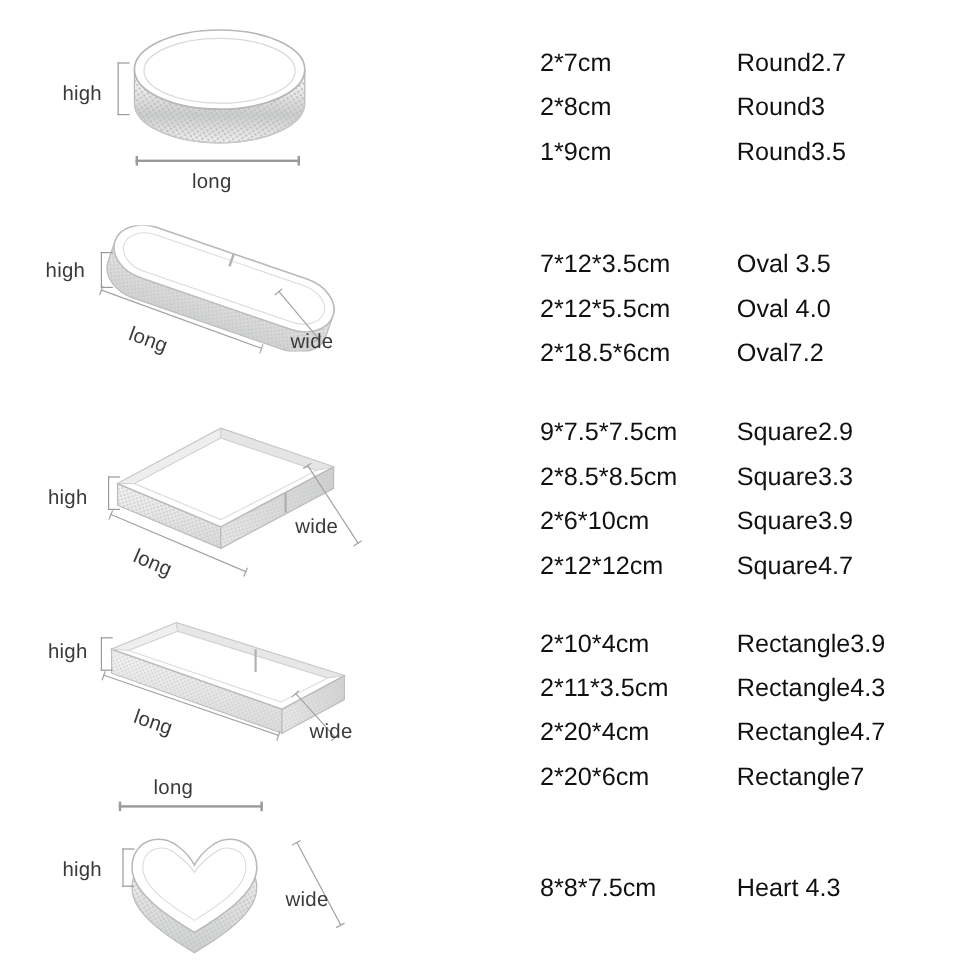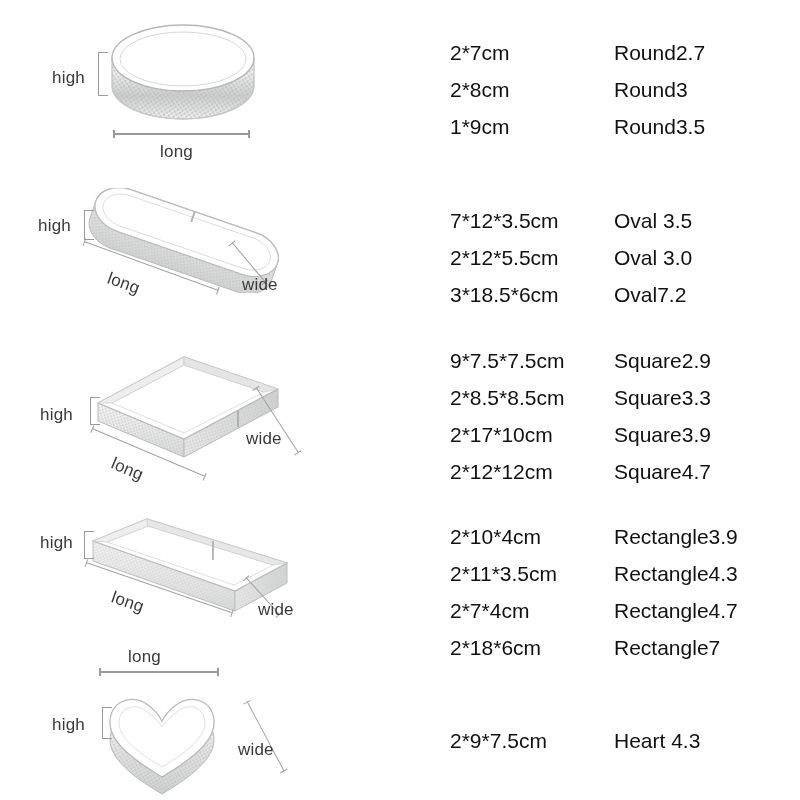--- a/index.html
+++ b/index.html
@@ -195,24 +195,24 @@
   <span class="dim-label" style="left:242px;top:95px;">wide</span>
 </div>
 
 <div class="spec-group" style="top:202px;">
   <div class="spec-line">
     <span class="spec-size">7*12*3.5cm</span>
     <span class="spec-name">Oval 3.5</span>
   </div>
   <div class="spec-line">
     <span class="spec-size">2*12*5.5cm</span>
-    <span class="spec-name">Oval 3.0</span>
-  </div>
-  <div class="spec-line">
-    <span class="spec-size">3*18.5*6cm</span>
+    <span class="spec-name">Oval 4.0</span>
+  </div>
+  <div class="spec-line">
+    <span class="spec-size">2*18.5*6cm</span>
     <span class="spec-name">Oval7.2</span>
   </div>
 </div>
 
 <div class="product-row" style="top:335px;height:155px;">
 
   <svg class="illus" style="left:88px;top:6px;" width="200" height="125" viewBox="0 0 200 125">
     <defs>
       <pattern id="perfS" width="4.2" height="4.2" patternUnits="userSpaceOnUse" patternTransform="rotate(28)">
         <circle cx="1.1" cy="1.1" r=".85" fill="#c4c7cb"></circle>
@@ -256,21 +256,21 @@
 <div class="spec-group" style="top:342px;">
   <div class="spec-line">
     <span class="spec-size">9*7.5*7.5cm</span>
     <span class="spec-name">Square2.9</span>
   </div>
   <div class="spec-line">
     <span class="spec-size">2*8.5*8.5cm</span>
     <span class="spec-name">Square3.3</span>
   </div>
   <div class="spec-line">
-    <span class="spec-size">2*17*10cm</span>
+    <span class="spec-size">2*6*10cm</span>
     <span class="spec-name">Square3.9</span>
   </div>
   <div class="spec-line">
     <span class="spec-size">2*12*12cm</span>
     <span class="spec-name">Square4.7</span>
   </div>
 </div>
 
 <div class="product-row" style="top:505px;height:130px;">
 
@@ -318,25 +318,25 @@
 <div class="spec-group" style="top:518px;">
   <div class="spec-line">
     <span class="spec-size">2*10*4cm</span>
     <span class="spec-name">Rectangle3.9</span>
   </div>
   <div class="spec-line">
     <span class="spec-size">2*11*3.5cm</span>
     <span class="spec-name">Rectangle4.3</span>
   </div>
   <div class="spec-line">
-    <span class="spec-size">2*7*4cm</span>
+    <span class="spec-size">2*20*4cm</span>
     <span class="spec-name">Rectangle4.7</span>
   </div>
   <div class="spec-line">
-    <span class="spec-size">2*18*6cm</span>
+    <span class="spec-size">2*20*6cm</span>
     <span class="spec-name">Rectangle7</span>
   </div>
 </div>
 
 <div class="product-row" style="top:645px;height:155px;">
 
   <svg class="illus" style="left:100px;top:36px;" width="165" height="115" viewBox="0 0 165 115">
     <defs>
       <pattern id="perfH" width="4.6" height="4.6" patternUnits="userSpaceOnUse" patternTransform="rotate(16)">
         <circle cx="1.2" cy="1.2" r=".95" fill="#bfc2c6"></circle>
@@ -367,16 +367,16 @@
 
   <span class="dim-label" style="left:52px;top:70px;">high</span>
   <span class="bracket-v" style="left:102px;top:62px;height:30px;"></span>
 
   <span class="dim-line-r" style="left:247px;top:56px;width:79px;transform:rotate(62deg);"></span>
   <span class="dim-label" style="left:238px;top:95px;">wide</span>
 </div>
 
 <div class="spec-group" style="top:722px;">
   <div class="spec-line">
-    <span class="spec-size">2*9*7.5cm</span>
+    <span class="spec-size">8*8*7.5cm</span>
     <span class="spec-name">Heart 4.3</span>
   </div>
 </div>
 
 </body></html>

